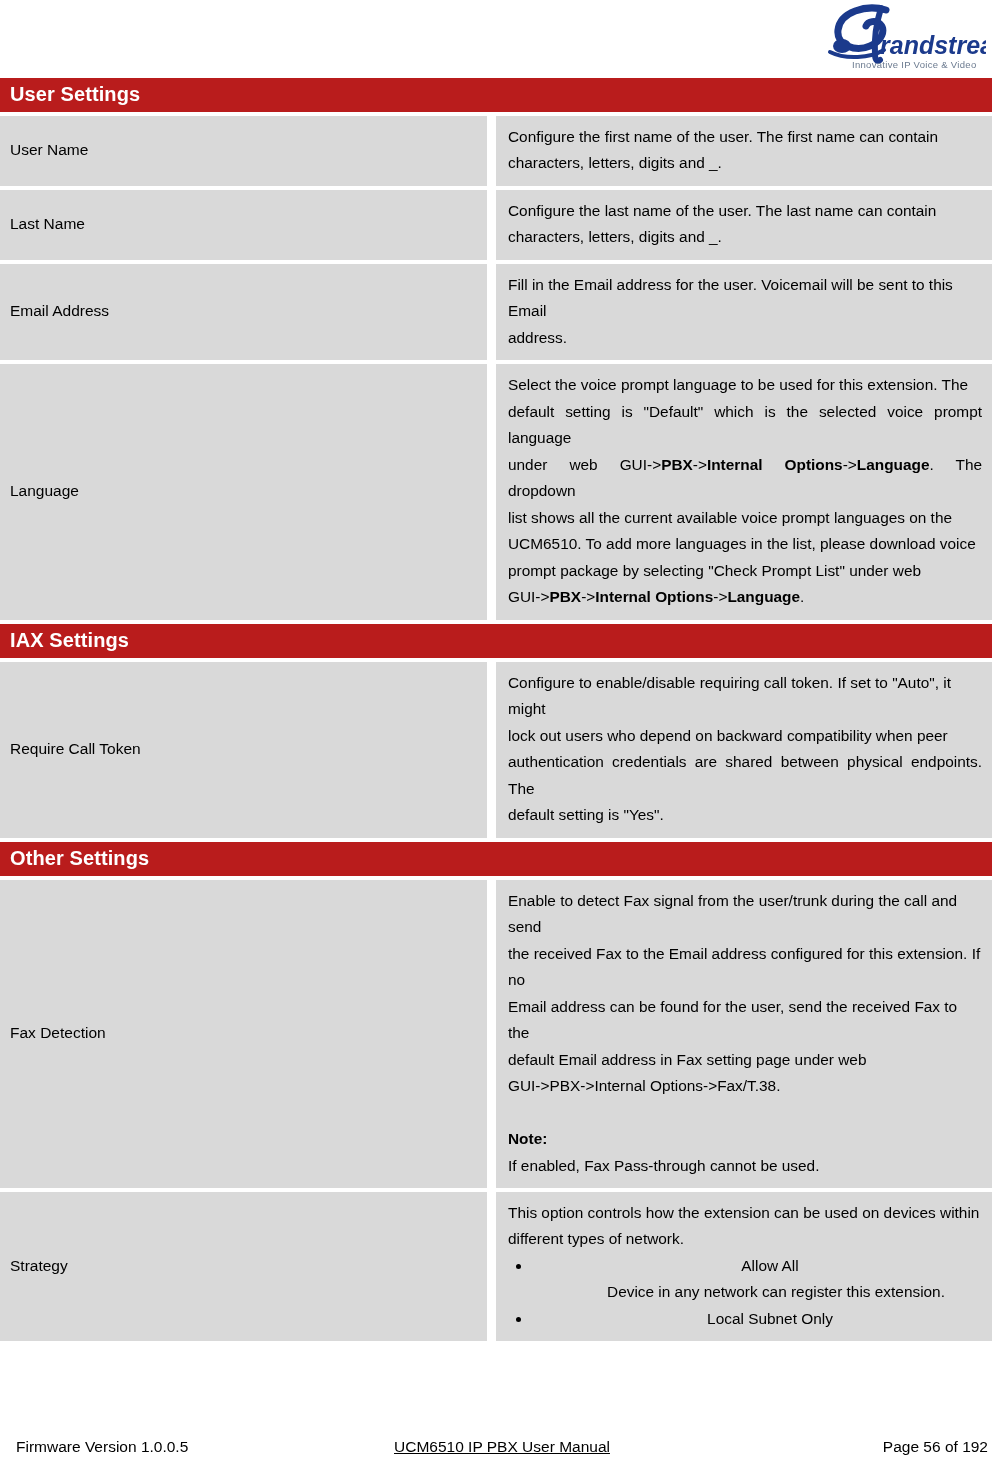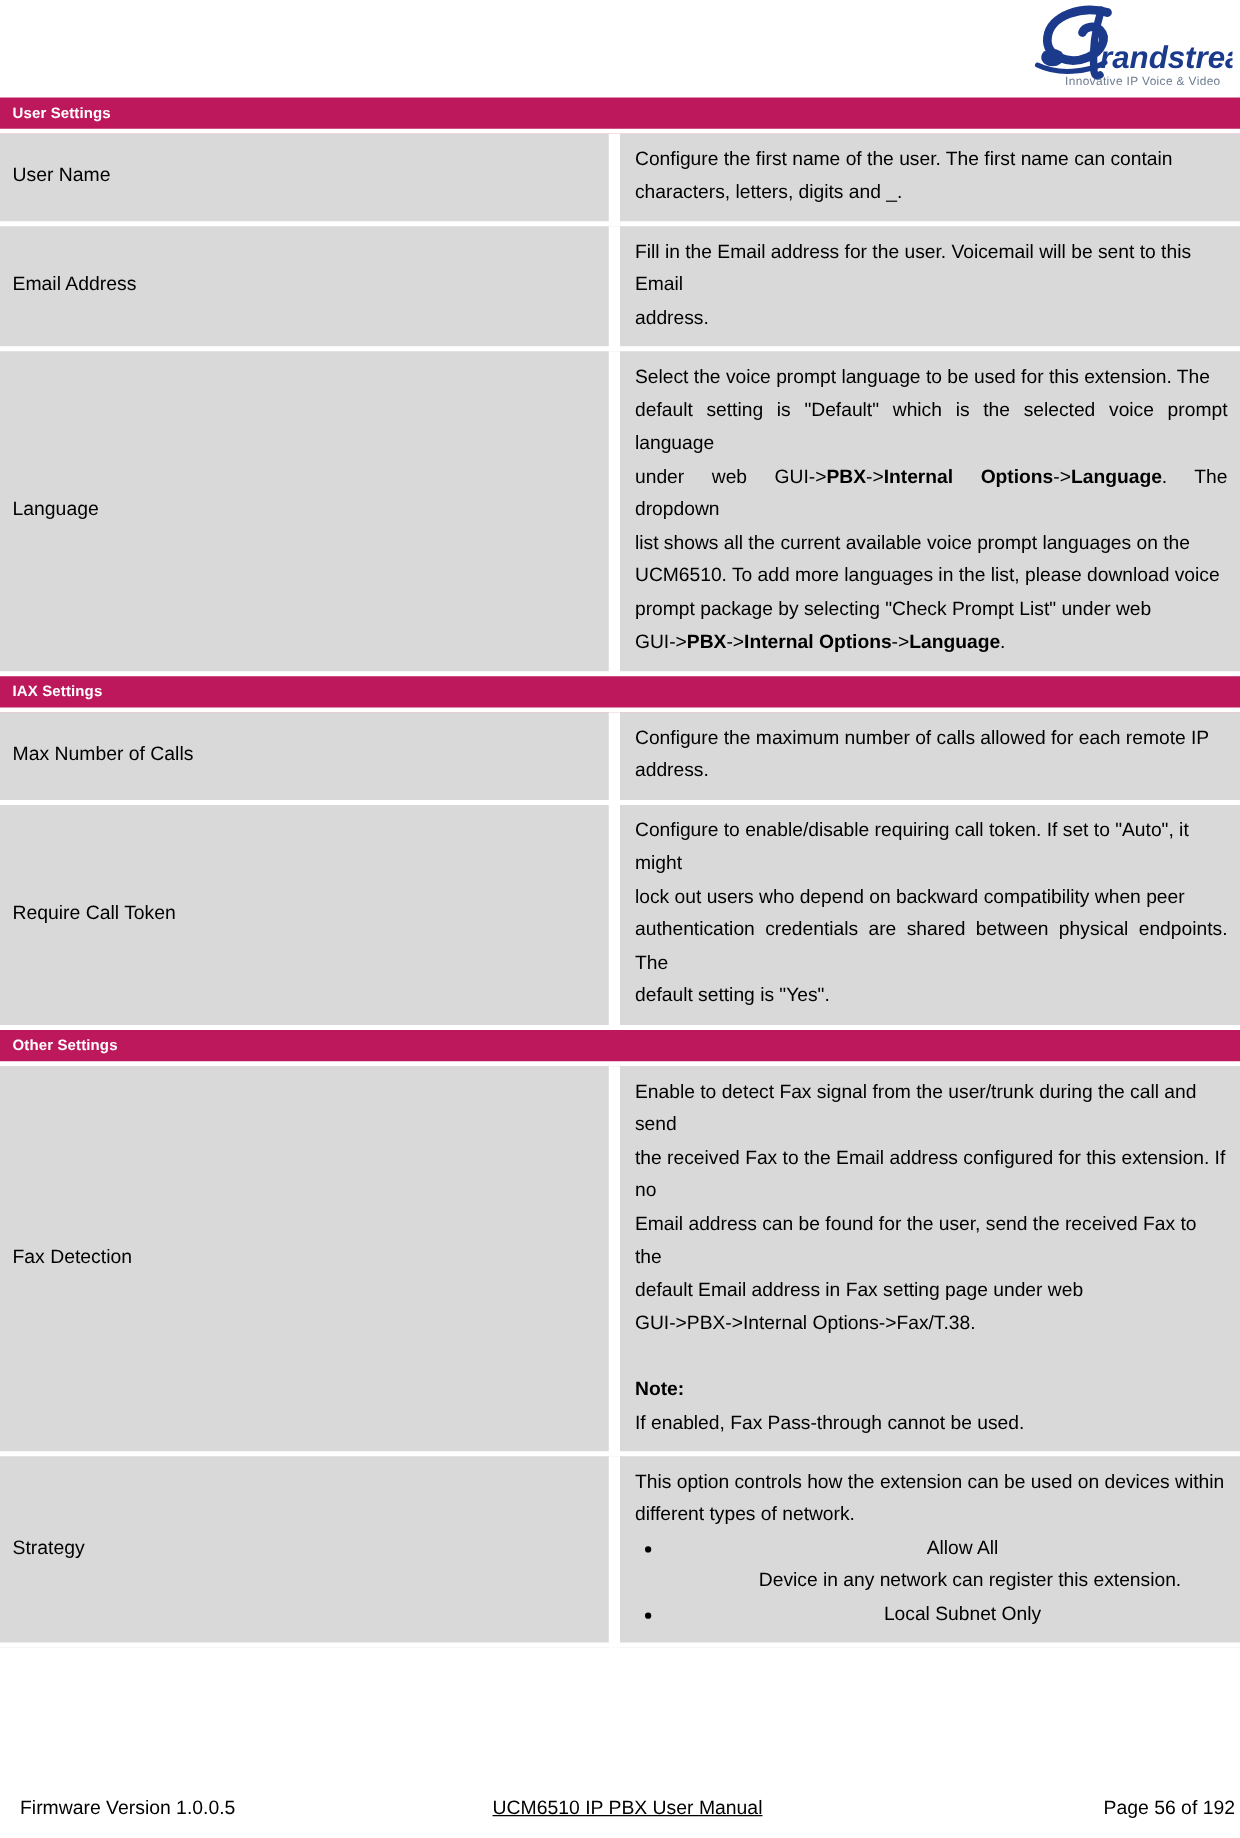--- a/index.html
+++ b/index.html
@@ -57,24 +57,24 @@
     text-justify: inter-word;
     vertical-align: top;
   }
   .spec-table td.desc-cell p {
     margin: 0;
   }
   .spec-table td.desc-cell p.last-line {
     text-align: left;
   }
   .spec-table tr.section-row > td {
-    background: #be185d;
+    background: #b91c1c;
     color: #ffffff;
     font-weight: bold;
-    font-size: 12px;
+    font-size: 20px;
     padding: 5px 10px 6px 10px;
     border-bottom: 4px solid #ffffff;
     letter-spacing: 0.1px;
   }
 
   .bold { font-weight: bold; }
 
   
   ul.opt-list {
     list-style: none;
@@ -143,20 +143,27 @@
   </tr>
 
   <tr class="data-row">
     <td class="label-cell">User Name</td>
     <td class="desc-cell">
       <p>Configure the first name of the user. The first name can contain</p>
       <p class="last-line">characters, letters, digits and _.</p>
     </td>
   </tr>
 
+  <tr class="data-row">
+    <td class="label-cell">Last Name</td>
+    <td class="desc-cell">
+      <p>Configure the last name of the user. The last name can contain</p>
+      <p class="last-line">characters, letters, digits and _.</p>
+    </td>
+  </tr>
 
   <tr class="data-row">
     <td class="label-cell">Email Address</td>
     <td class="desc-cell">
       <p class="last-line">Fill in the Email address for the user. Voicemail will be sent to this Email</p>
       <p class="last-line">address.</p>
     </td>
   </tr>
 
   <tr class="data-row">
@@ -169,27 +176,20 @@
           <p><span>UCM6510. To add more languages in the list, please download voice</span></p>
           <p><span>prompt package by selecting "Check Prompt List" under web</span></p>
           <p class="last-line"><span>GUI-&gt;</span><span class="bold">PBX</span><span>-&gt;</span><span class="bold">Internal Options</span><span>-&gt;</span><span class="bold">Language</span><span>.</span></p>
         </td>
   </tr>
 
   <tr class="section-row">
     <td colspan="2">IAX Settings</td>
   </tr>
 
-  <tr class="data-row">
-    <td class="label-cell">Max Number of Calls</td>
-    <td class="desc-cell">
-      <p>Configure the maximum number of calls allowed for each remote IP</p>
-      <p class="last-line">address.</p>
-    </td>
-  </tr>
 
   <tr class="data-row">
     <td class="label-cell">Require Call Token</td>
     <td class="desc-cell">
       <p class="last-line">Configure to enable/disable requiring call token. If set to "Auto", it might</p>
       <p>lock out users who depend on backward compatibility when peer</p>
       <p>authentication credentials are shared between physical endpoints. The</p>
       <p class="last-line">default setting is "Yes".</p>
     </td>
   </tr>

